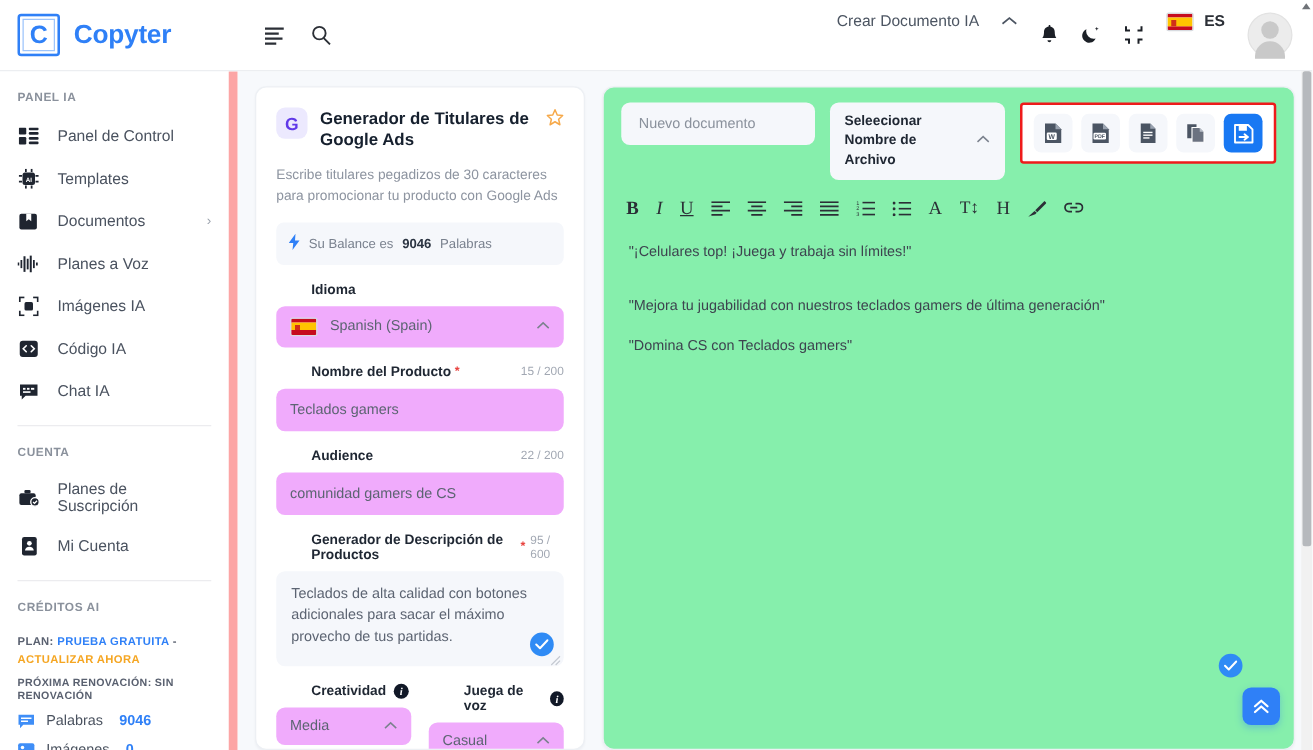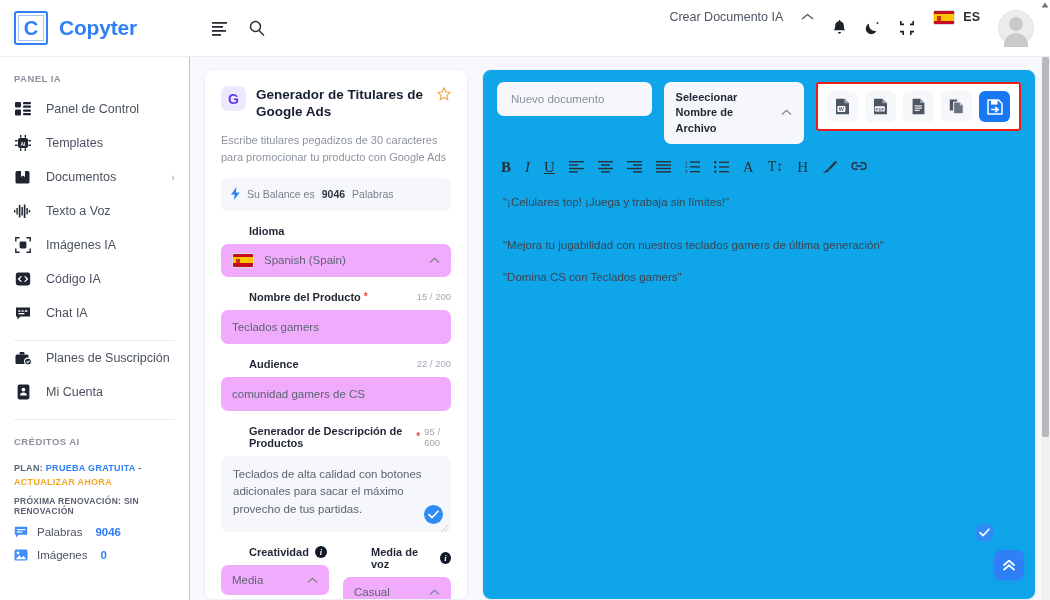--- a/index.html
+++ b/index.html
@@ -48,21 +48,21 @@
     border: 1px solid #e2e2e2; display:flex; align-items:flex-end; justify-content:center; overflow:hidden;
   }
   .avatar-wrap { position: relative; width:36px; height:36px; }
 
   
   .body { flex: 1; display: flex; min-height: 0; }
 
   
   .sidebar {
     width: 190px; min-width: 190px; background: #ffffff;
-    border-right: 1px solid #fca5a5;
+    border-right: 7px solid #fca5a5;
     padding: 0 0 0 0; overflow: hidden; position: relative;
   }
   .side-section-title {
     font-size: 9.5px; font-weight: 700; color: #8a919c; letter-spacing: .45px;
     padding: 16px 14px 8px 14px; text-transform: uppercase;
   }
   .nav-item {
     display: flex; align-items: center; gap: 14px;
     padding: 8px 14px; cursor: pointer; position: relative;
   }
@@ -132,21 +132,21 @@
   .two-col { display: flex; gap: 14px; }
   .two-col > div { flex: 1; min-width: 0; }
   .info-i {
     width: 12px; height: 12px; border-radius: 50%; background: #111827; color: #fff;
     font-size: 8.5px; font-weight: 700; display:inline-flex; align-items:center; justify-content:center;
     margin-left: 6px; font-style: italic; font-family: "Liberation Serif", serif;
   }
 
   
   .editor-card {
-    flex: 1; background: #0ea5e9; border-radius: 9px; border: 1px solid #edf0f4;
+    flex: 1; background: #86efac; border-radius: 9px; border: 1px solid #edf0f4;
     min-width: 0; padding: 12px 14px; position: relative; overflow: hidden;
     box-shadow: 0 1px 2px rgba(16,24,40,.04);
   }
   .editor-top { display: flex; align-items: flex-start; gap: 12px; }
   .doc-name {
     background: #f5f7fb; border-radius: 7px; padding: 11px 14px;
     font-size: 11.5px; color: #8a919c; width: 165px; min-width: 140px;
   }
   .file-select {
     background: #f5f7fb; border-radius: 7px; padding: 8px 12px;
@@ -328,21 +328,21 @@
                 <rect x="0" y="6" width="1.4" height="2.4"></rect>
                 <rect x="2.4" y="4" width="1.4" height="6.5"></rect>
                 <rect x="4.8" y="1" width="1.6" height="12.5"></rect>
                 <rect x="7.4" y="3" width="1.5" height="8.5"></rect>
                 <rect x="9.8" y="0.5" width="1.6" height="13.5"></rect>
                 <rect x="12.4" y="4" width="1.4" height="6.5"></rect>
                 <rect x="14.8" y="6" width="1.4" height="2.4"></rect>
               </g>
             </svg>
         </span>
-        <span class="nav-label">Texto a Voz</span>
+        <span class="nav-label">Planes a Voz</span>
       </div>
 
       <div class="nav-item">
         <span class="nav-icon">
           <svg width="16" height="16" viewBox="0 0 16 16">
               <g stroke="#1f2530" stroke-width="1.4" fill="none">
                 <polyline points="0.8,4.5 0.8,0.8 4.5,0.8"></polyline>
                 <polyline points="11.5,0.8 15.2,0.8 15.2,4.5"></polyline>
                 <polyline points="15.2,11.5 15.2,15.2 11.5,15.2"></polyline>
                 <polyline points="4.5,15.2 0.8,15.2 0.8,11.5"></polyline>
@@ -373,20 +373,21 @@
                 <rect x="9.8" y="4.3" width="2.6" height="1.5"></rect>
                 <rect x="3.4" y="7" width="6" height="1.3"></rect>
               </g>
             </svg>
         </span>
         <span class="nav-label">Chat IA</span>
       </div>
 
       <div class="side-div"></div>
 
+      <div class="side-section-title">CUENTA</div>
 
       <div class="nav-item">
         <span class="nav-icon">
           <svg width="17" height="15" viewBox="0 0 17 15">
               <rect x="0.5" y="3.5" width="13" height="9.5" rx="1.6" fill="#1f2530"></rect>
               <rect x="4.5" y="1" width="5" height="2.6" rx="1" fill="#1f2530"></rect>
               <circle cx="13" cy="10.5" r="3.4" fill="#1f2530" stroke="#fff" stroke-width="1.1"></circle>
               <path d="M11.5 10.6l1.1 1.1 2-2.1" stroke="#fff" stroke-width="1.1" fill="none"></path>
             </svg>
         </span>
@@ -539,21 +540,21 @@
               <span>Media</span>
               <span class="sel-caret">
                 <svg width="11" height="7" viewBox="0 0 11 7">
                     <polyline points="1,5.5 5.5,1.3 10,5.5" fill="none" stroke="#7b828e" stroke-width="1.2"></polyline>
                   </svg>
               </span>
             </div>
           </div>
           <div>
             <div class="field-label">
-              <span>Media de voz</span>
+              <span>Juega de voz</span>
               <span class="info-i">i</span>
             </div>
             <div class="select-box">
               <span>Casual</span>
               <span class="sel-caret">
                 <svg width="11" height="7" viewBox="0 0 11 7">
                     <polyline points="1,5.5 5.5,1.3 10,5.5" fill="none" stroke="#7b828e" stroke-width="1.2"></polyline>
                   </svg>
               </span>
             </div>

